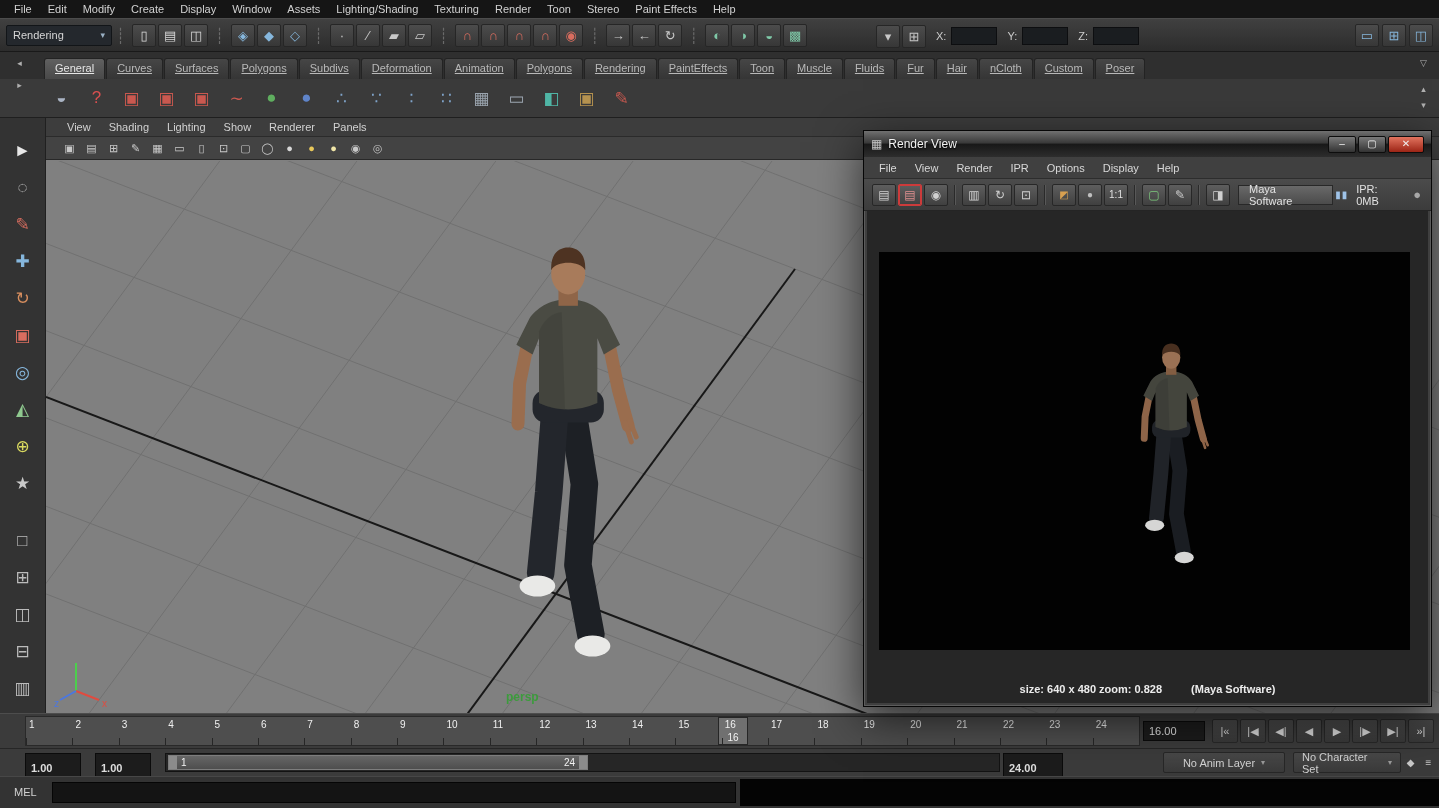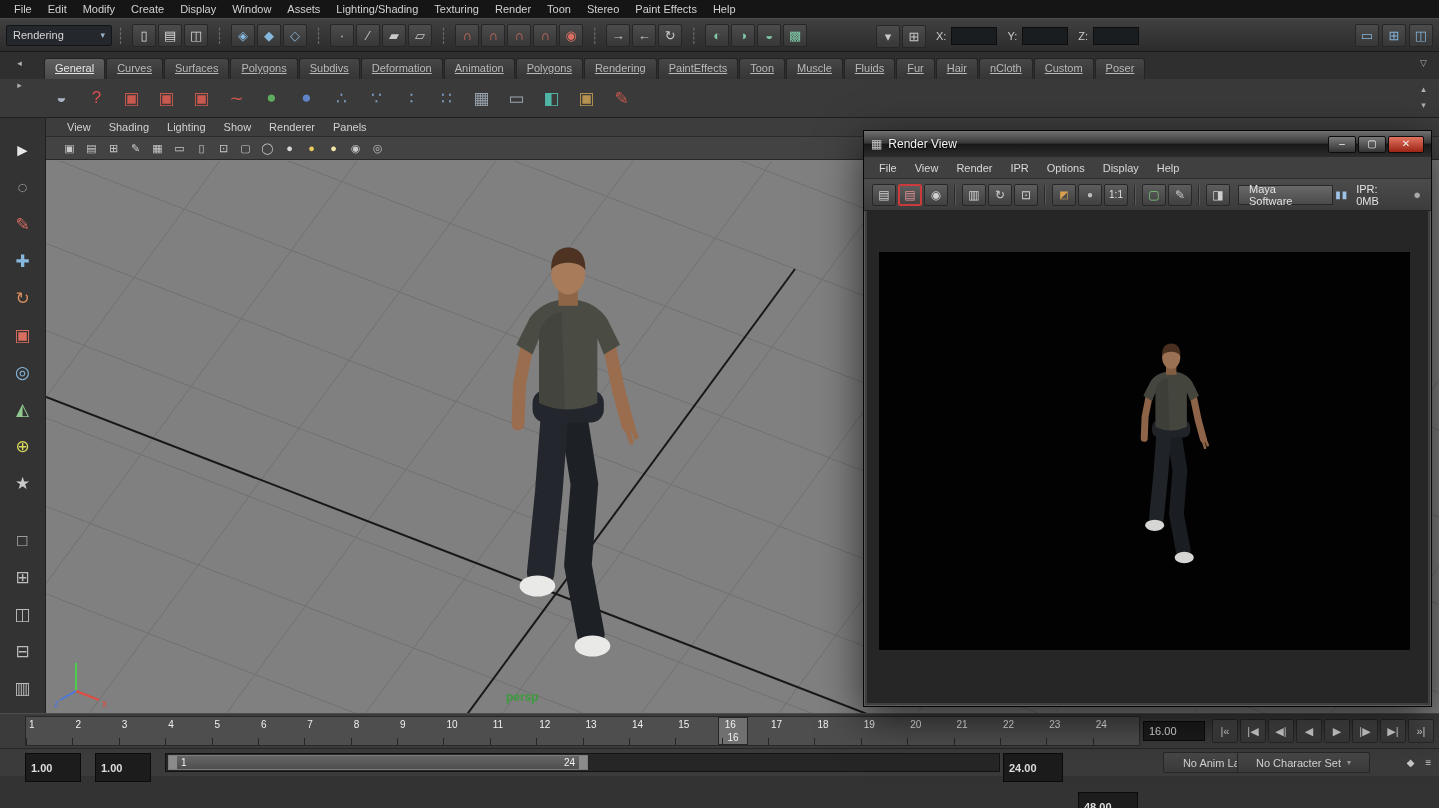--- a/index.html
+++ b/index.html
@@ -710,20 +710,24 @@
     <div class="rv-content">
       <div class="rv-image">
         <svg width="531" height="398" viewBox="0 0 531 398">
           <rect x="0" y="0" width="531" height="398" fill="#020202"></rect>
           <g opacity="0.92">
             <use href="#human" transform="translate(240,88) scale(0.87)"></use>
           </g>
         </svg>
       </div>
       <div class="rv-info">
+        <div>
+          <span>size: 640 x 480 zoom: 0.828</span>
+          <span>(Maya Software)</span>
+        </div>
       </div>
     </div>
   </div>
 
   <div class="timeline">
     <div class="tl-ruler">
       <div class="tl-current">
         <div class="tl-current-num">16</div>
       </div>
       <div style="display:flex;flex:1">
@@ -794,29 +798,34 @@
         <span class="lbl">24</span>
         <span class="hdl"></span>
       </div>
     </div>
     <input class="rr-field" style="left: 1003px; width: 60px;" value="24.00">
     <input class="rr-field" style="left: 1078px; width: 60px; margin-top: 39px;" value="48.00">
     <div class="rr-dd" style="left:1163px;width:122px">
       <span>No Anim Layer</span>
       <span class="arr">▾</span>
     </div>
-    <div class="rr-dd" style="left:1237px;width:133px">
+    <div class="rr-dd" style="left:1293px;width:108px">
       <span>No Character Set</span>
       <span class="arr">▾</span>
     </div>
     <div class="rr-minis">
 
     <div class="mini-icon">
           <span style="color: rgb(200, 200, 200);">◆</span>
         </div>
         <div class="mini-icon">
           <span style="color: rgb(200, 200, 200);">≡</span>
         </div>
       </div>
   </div>
 
+  <div class="cmdline">
+    <span class="mel-label">MEL</span>
+    <input class="cmd-input" value="" style="">
+    <div class="help-area"></div>
+  </div>
 
 </div>
 
 </body></html>

